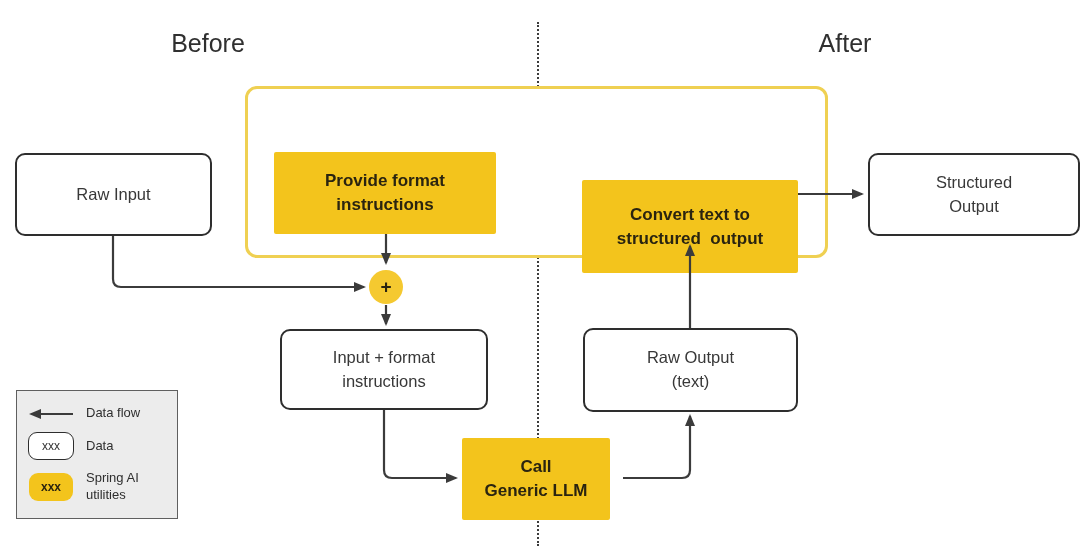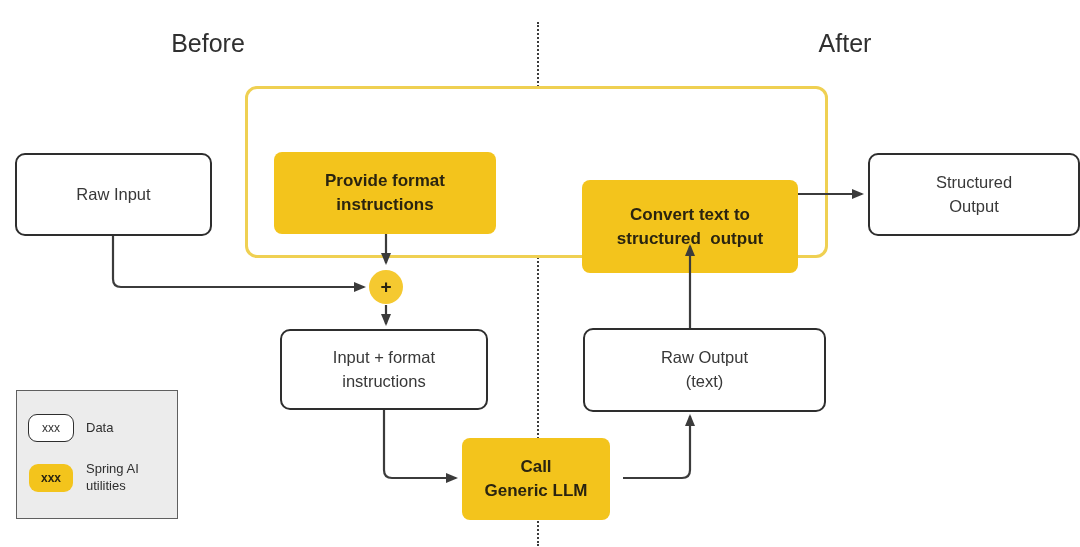--- a/index.html
+++ b/index.html
@@ -75,33 +75,33 @@
   .node.white {
     background: #ffffff;
     border: 2px solid var(--box-border, #2e2e2e);
     border-radius: 10px;
     font-size: 16.5px;
     color: #383838;
   }
   .node.yellow {
     background: var(--yellow-fill, #f3c41c);
     border: none;
-    border-radius: 8px;
+    border-radius: 2px;
     font-weight: bold;
     font-size: 17px;
     color: #2a2410;
     line-height: 1.4;
   }
 
   .node.raw-input          { left: 15px;  top: 153px; width: 197px; height: 83px; }
   .node.provide            { left: 274px; top: 152px; width: 222px; height: 82px; }
   .node.convert            { left: 582px; top: 152px; width: 216px; height: 93px; margin-top: 28px; }
   .node.structured-output  { left: 868px; top: 153px; width: 212px; height: 83px; }
   .node.input-format       { left: 280px; top: 329px; width: 208px; height: 81px; }
-  .node.raw-output         { left: 583px; top: 328px; width: 243px; height: 84px; }
+  .node.raw-output         { left: 583px; top: 328px; width: 215px; height: 84px; }
   .node.call-llm           { left: 462px; top: 438px; width: 148px; height: 82px; }
 
   .plus-circle {
     position: absolute;
     left: 369px;
     top: 270px;
     width: 34px;
     height: 34px;
     border-radius: 50%;
     background: var(--yellow-circle, #f5c930);
@@ -196,20 +196,29 @@
     <path class="wire" d="M386,305 L386,324" marker-end="url(#ah)"></path>
     <path class="wire" d="M384,410 L384,470 Q384,478 392,478 L456,478" marker-end="url(#ah)"></path>
     <path class="wire" d="M623,478 L682,478 Q690,478 690,470 L690,416" marker-end="url(#ah)"></path>
     <path class="wire" d="M690,328 L690,246" marker-end="url(#ah)"></path>
     <path class="wire" d="M798,194 L862,194" marker-end="url(#ah)"></path>
   </svg>
 
   <div class="legend">
     <div class="legend-row">
       <span class="legend-symbol">
+        <svg width="52" height="14" viewBox="0 0 52 14">
+          <path d="M14,7 L48,7" stroke="#3b3b3b" stroke-width="2" fill="none"></path>
+          <path d="M16,2 L4,7 L16,12 Z" fill="#3b3b3b"></path>
+        </svg>
+      </span>
+      <span class="legend-label">Data flow</span>
+    </div>
+    <div class="legend-row">
+      <span class="legend-symbol">
         <span class="chip white">xxx</span>
       </span>
       <span class="legend-label">Data</span>
     </div>
     <div class="legend-row">
       <span class="legend-symbol">
         <span class="chip yellow">xxx</span>
       </span>
       <span class="legend-label">Spring AI
 utilities</span>

